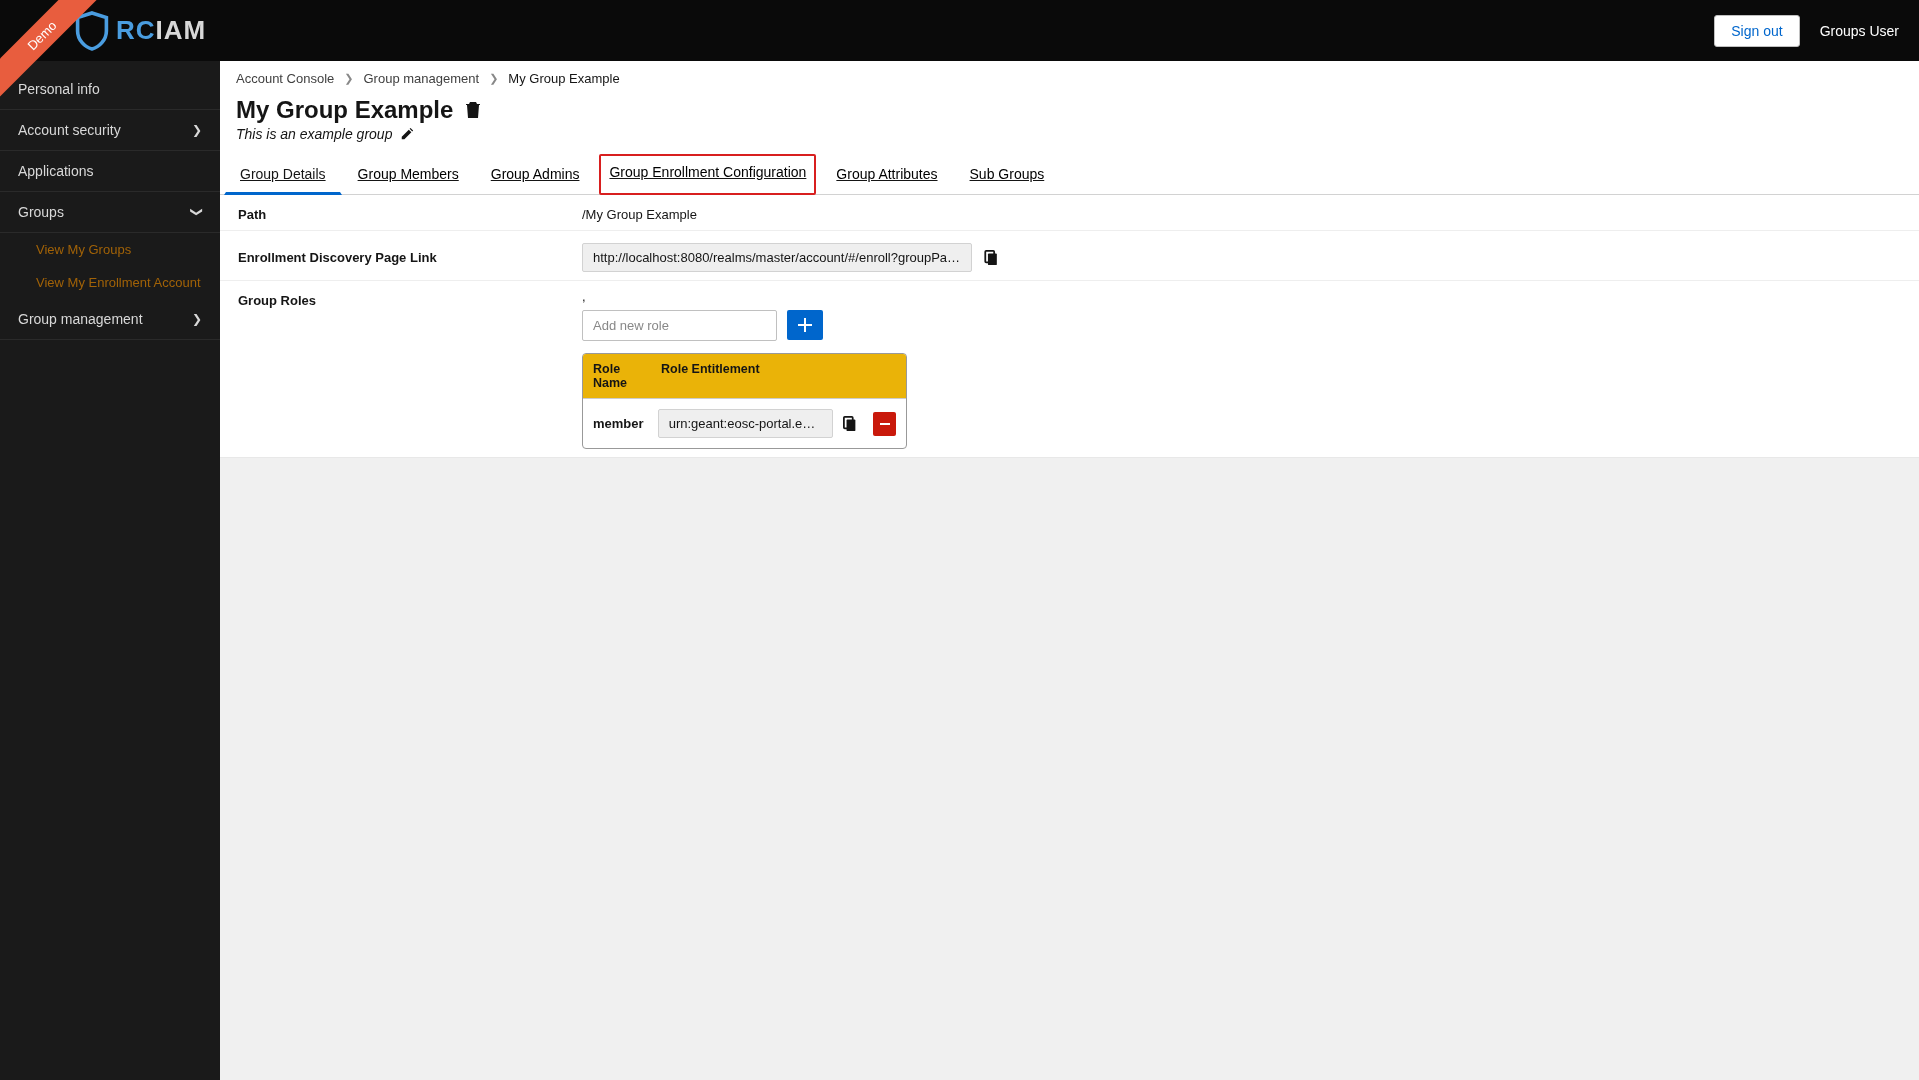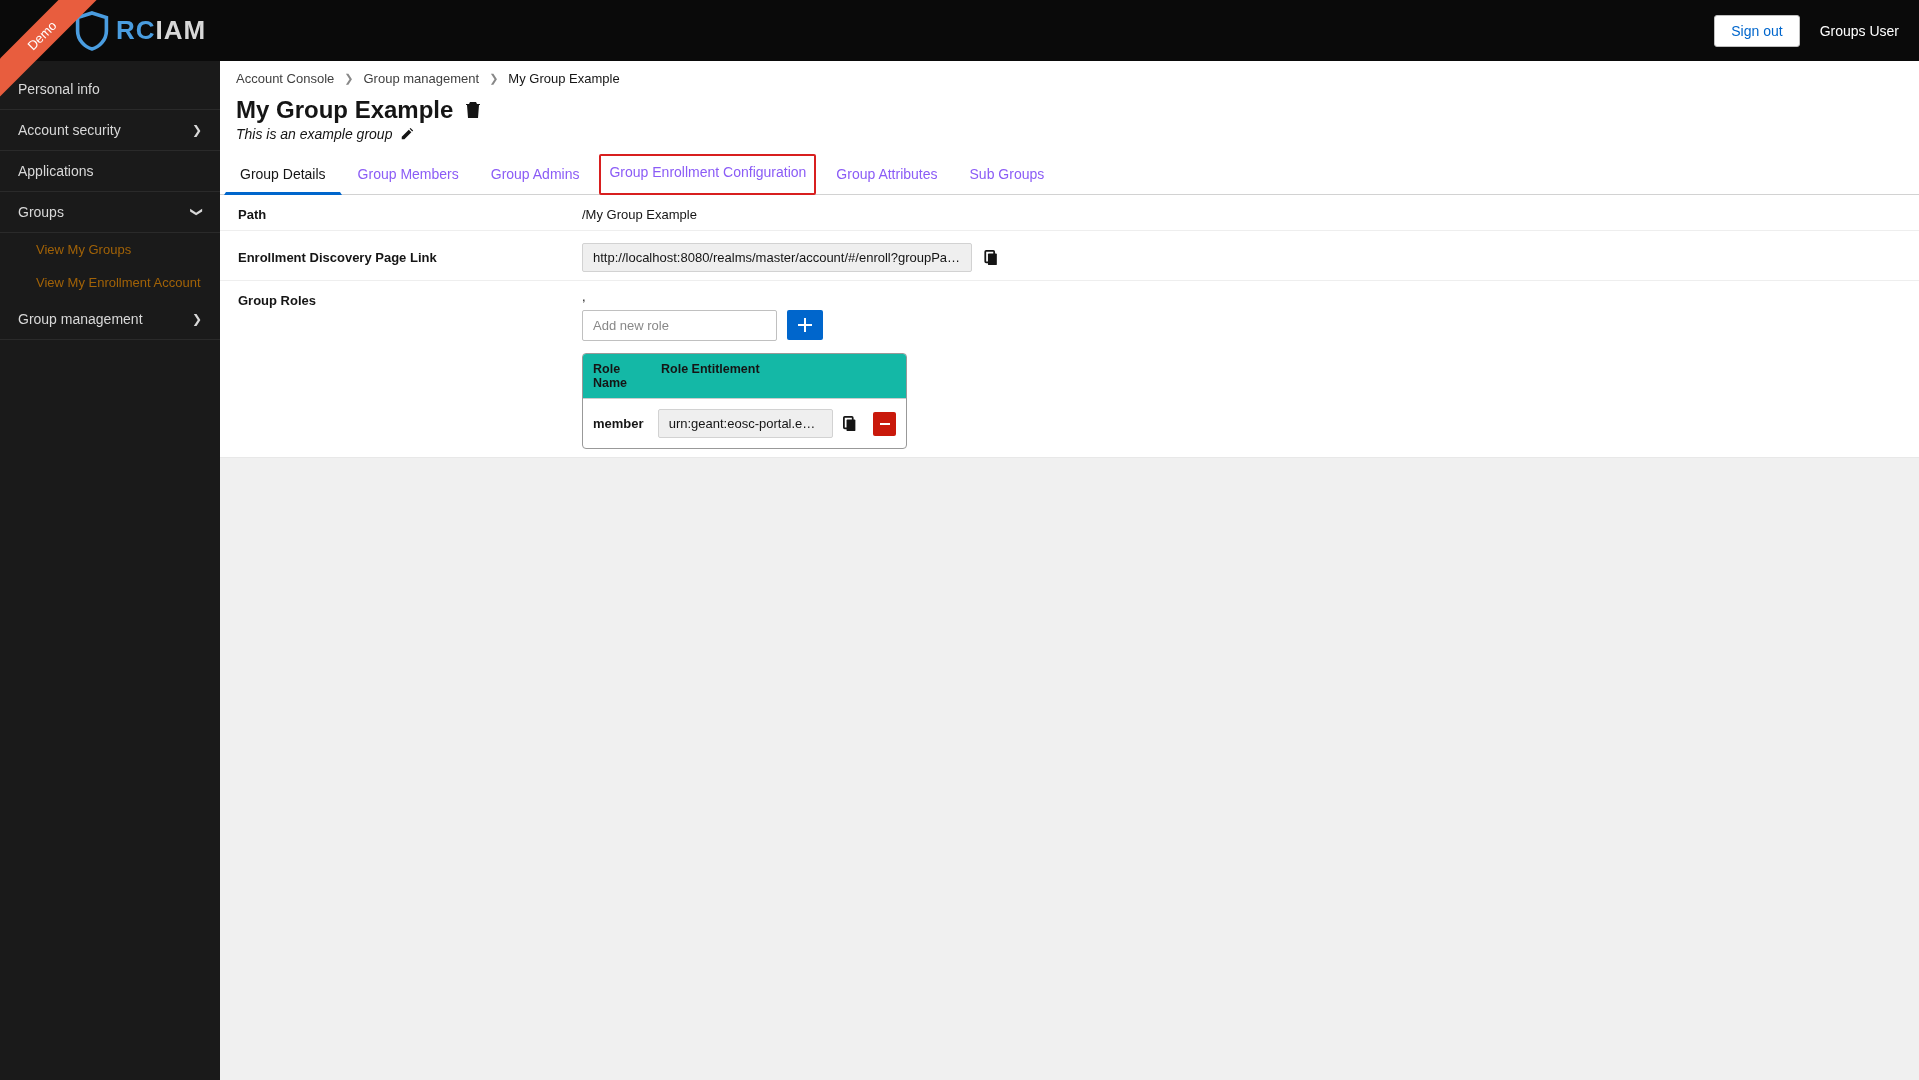--- a/index.html
+++ b/index.html
@@ -158,25 +158,26 @@
   }
   .edit-icon { width: 14px; height: 14px; cursor: pointer; }
 
   
   .tabs {
     display: flex;
     border-bottom: 1px solid #d2d2d2;
     padding: 0 4px;
     gap: 0;
     position: relative;
+    text-decoration: underline;
   }
   .tab {
     padding: 10px 14px;
     font-size: 14px;
-    color: #8b5cf6;
+    color: #000000;
     cursor: pointer;
     border: 2px solid transparent;
     margin-bottom: -1px;
   }
   .tab.active {
     color: #151515;
     font-weight: 500;
     border-bottom: 3px solid #0066cc;
   }
   .tab.highlight {
@@ -267,21 +268,21 @@
 
   .roles-card {
     margin-top: 12px;
     border: 1px solid #999;
     border-radius: 4px;
     width: 325px;
     overflow: hidden;
   }
   .roles-head {
     display: flex;
-    background: #14b8a6;
+    background: #eab308;
     font-size: 12.5px;
     font-weight: 600;
     padding: 8px 10px;
     gap: 10px;
     border-bottom: 1px solid #ccc;
   }
   .roles-head .c1 { width: 58px; }
   .roles-row {
     display: flex;
     align-items: center;

